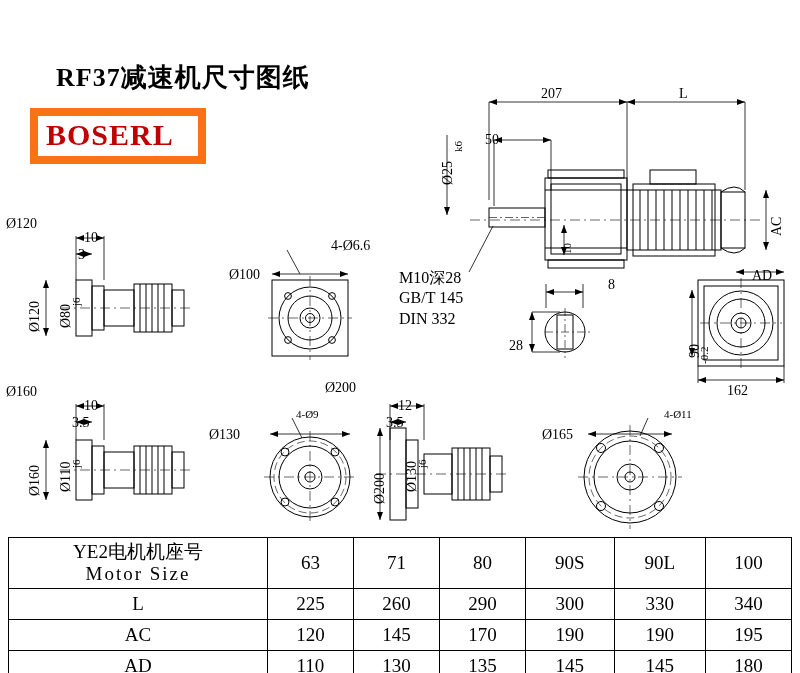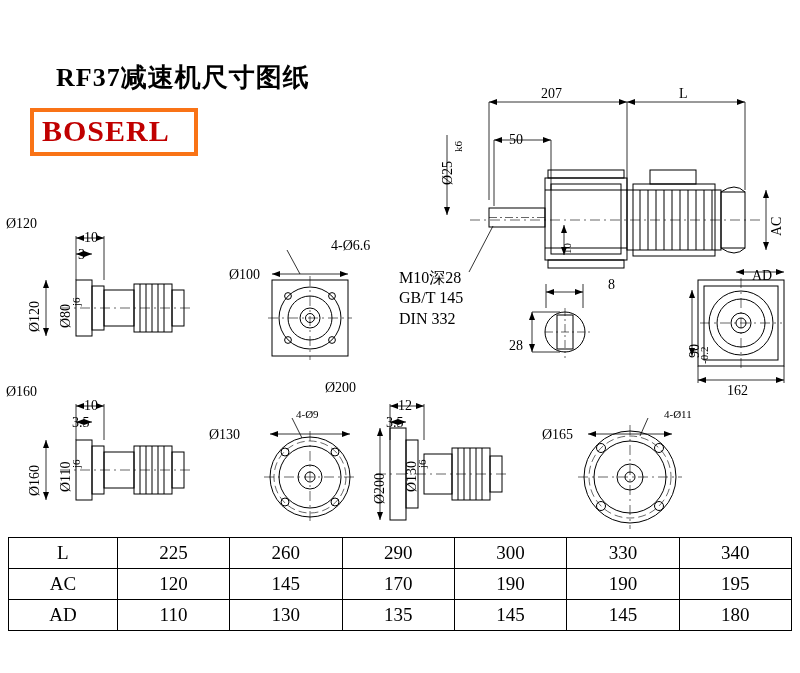--- a/index.html
+++ b/index.html
@@ -25,21 +25,21 @@
     font-weight: bold;
     font-family: "Liberation Serif", serif;
     letter-spacing: 1px;
   }
   .logo-box {
     position: absolute;
     left: 30px;
     top: 68px;
     width: 160px;
     height: 40px;
-    border: 4px solid #f97316;
+    border: 8px solid #f97316;
     background: #ffffff;
   }
   .logo-text {
     position: absolute;
     left: 8px;
     top: 2px;
     font-size: 30px;
     font-weight: bold;
     color: #c00000;
     font-family: "Liberation Serif", serif;
@@ -347,21 +347,21 @@
       <g stroke-width="0.8">
         <line x1="588" y1="394" x2="672" y2="394"></line>
         <path d="M588 394 l8 -3 v6 z" fill="#000" stroke="none"></path>
         <path d="M672 394 l-8 -3 v6 z" fill="#000" stroke="none"></path>
       </g>
     </g>
   </svg>
 
   <div class="lbl md" style="left:541px; top:46px;">207</div>
   <div class="lbl md" style="left:679px; top:46px;">L</div>
-  <div class="lbl md" style="left:509px; top:92px;">50</div>
+  <div class="lbl md" style="left:485px; top:92px;">50</div>
   <div class="lbl md rot90" style="left:440px; top:145px;">Ø25</div>
   <div class="lbl sm rot90" style="left:452px; top:112px;">k6</div>
   <div class="lbl md rot90" style="left:769px; top:196px;">AC</div>
   <div class="lbl sm rot90" style="left:561px; top:214px;">10</div>
   <div class="lbl lg" style="left:399px; top:228px;">M10深28</div>
   <div class="lbl lg" style="left:399px; top:249px;">GB/T 145</div>
   <div class="lbl lg" style="left:399px; top:270px;">DIN 332</div>
   <div class="lbl md" style="left:608px; top:237px;">8</div>
   <div class="lbl md" style="left:509px; top:298px;">28</div>
   <div class="lbl md" style="left:752px; top:228px;">AD</div>
@@ -394,20 +394,32 @@
   <div class="lbl md" style="left:386px; top:375px;">3.5</div>
   <div class="lbl md rot90" style="left:372px; top:464px;">Ø200</div>
   <div class="lbl md rot90" style="left:404px; top:452px;">Ø130</div>
   <div class="lbl sm rot90" style="left:416px; top:428px;">j6</div>
 
   <div class="lbl sm" style="left:664px; top:368px;">4-Ø11</div>
   <div class="lbl md" style="left:542px; top:387px;">Ø165</div>
 
   <table class="spec">
     <tbody>
+      <tr>
+        <td class="head-cell" rowspan="1">
+          <div class="cn">YE2电机机座号</div>
+          <div class="en">Motor Size</div>
+        </td>
+        <td>63</td>
+        <td>71</td>
+        <td>80</td>
+        <td>90S</td>
+        <td>90L</td>
+        <td>100</td>
+      </tr>
       <tr>
         <td class="rowlabel">L</td>
         <td>225</td>
         <td>260</td>
         <td>290</td>
         <td>300</td>
         <td>330</td>
         <td>340</td>
       </tr>
       <tr>

